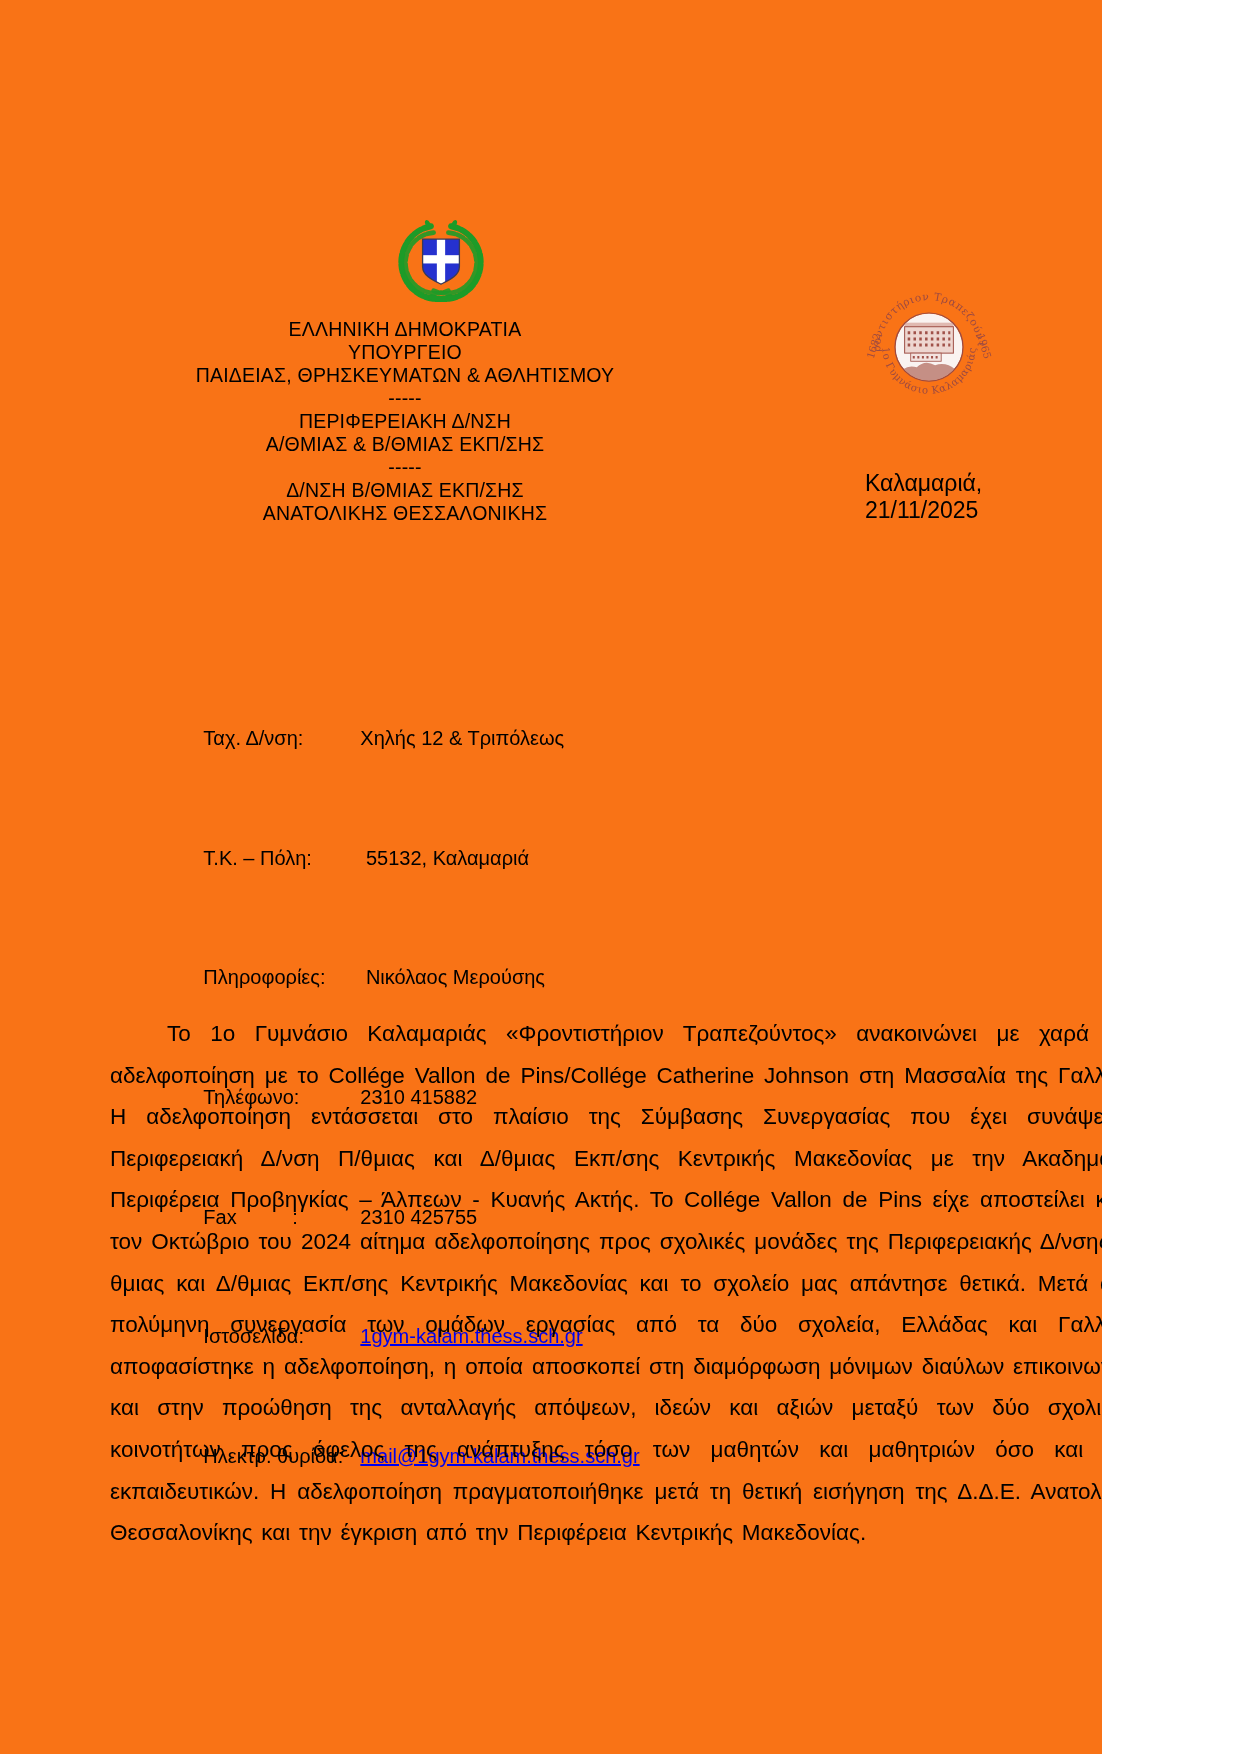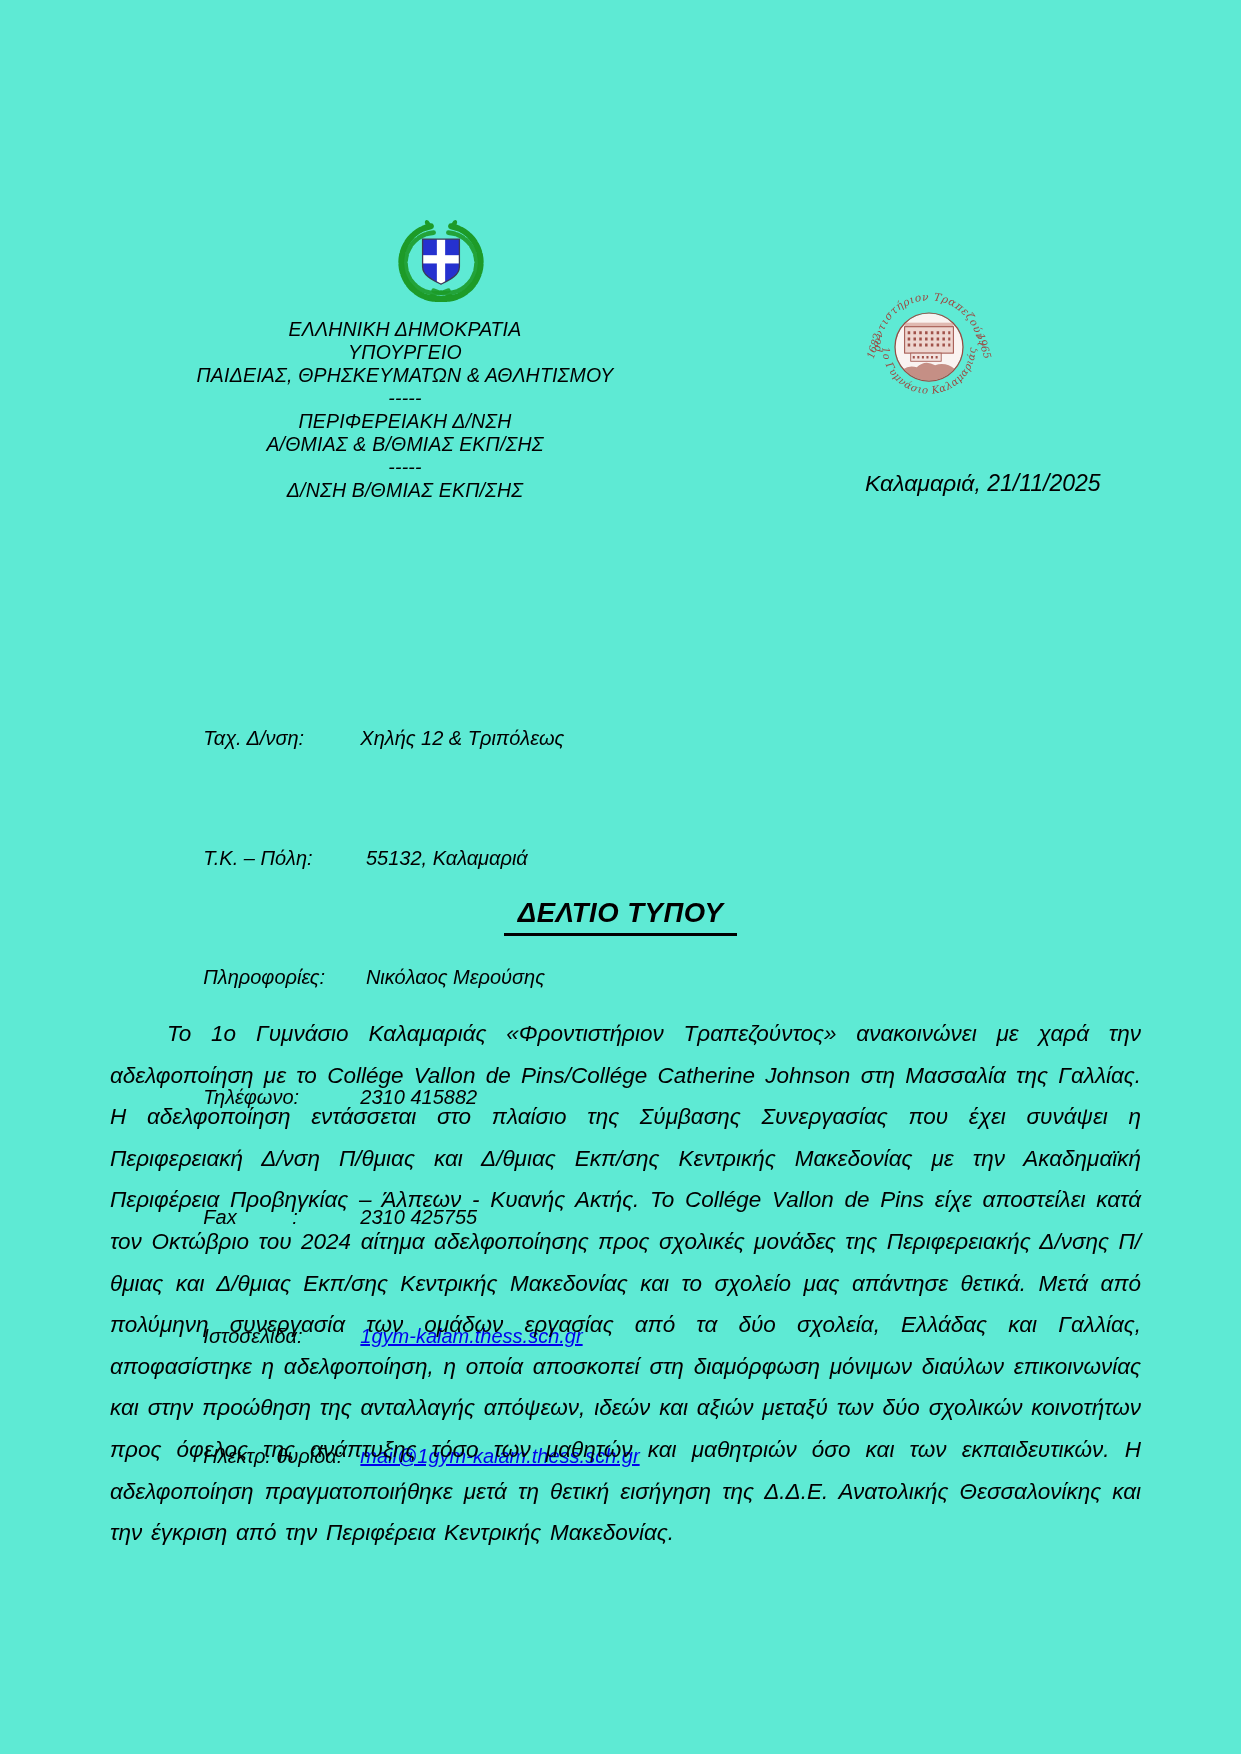--- a/index.html
+++ b/index.html
@@ -1,20 +1,19 @@
 <!DOCTYPE html>
 <html><head>
 <meta charset="utf-8">
 <style>
   html,body { margin:0; padding:0; background:#ffffff; }
   .page {
-    position:relative; width:1241px; height:1754px; background:#5eead4;
+    position:relative; width:1102px; height:1754px; background:#f97316;
     font-family:"Liberation Sans", sans-serif; color:#000;
     overflow:hidden;
-    font-style:italic;
   }
   .abs { position:absolute; }
 
   
   .emblem { left:395px; top:217px; width:92px; height:92px; }
 
   
   .hdr { left:60px; top:318px; width:690px; text-align:center;
          font-size:19.5px; line-height:23px; letter-spacing:0.2px; }
 
@@ -78,20 +77,21 @@
 
   <div class="abs hdr">
     <div>ΕΛΛΗΝΙΚΗ ΔΗΜΟΚΡΑΤΙΑ</div>
     <div>ΥΠΟΥΡΓΕΙΟ</div>
     <div>ΠΑΙΔΕΙΑΣ, ΘΡΗΣΚΕΥΜΑΤΩΝ &amp; ΑΘΛΗΤΙΣΜΟΥ</div>
     <div>-----</div>
     <div>ΠΕΡΙΦΕΡΕΙΑΚΗ Δ/ΝΣΗ</div>
     <div>Α/ΘΜΙΑΣ &amp; Β/ΘΜΙΑΣ ΕΚΠ/ΣΗΣ</div>
     <div>-----</div>
     <div>Δ/ΝΣΗ Β/ΘΜΙΑΣ ΕΚΠ/ΣΗΣ</div>
+    <div>ΑΝΑΤΟΛΙΚΗΣ ΘΕΣΣΑΛΟΝΙΚΗΣ</div>
   </div>
 
 
   <div class="abs contact">
     <div class="crow">
       <span class="clabel">Ταχ. Δ/νση:</span><span class="cvalue">Χηλής 12 &amp; Τριπόλεως</span>
     </div>
     <div class="crow">
       <span class="clabel">Τ.Κ. – Πόλη:</span><span class="cvalue"> 55132, Καλαμαριά</span>
     </div>
@@ -141,19 +141,16 @@
       <text font-size="10" letter-spacing="0.6">
         <textPath href="#sealBot" startOffset="50%" text-anchor="middle">1ο Γυμνάσιο Καλαμαριάς</textPath>
       </text>
       <text x="13" y="66" font-size="10" text-anchor="middle" transform="rotate(-73 13 66)">1682</text>
       <text x="115" y="66" font-size="10" text-anchor="middle" transform="rotate(73 115 66)">1965</text>
     </svg>
   </div>
 
   <div class="abs date">Καλαμαριά, 21/11/2025</div>
 
-  <div class="abs title-wrap">
-    <span class="title">ΔΕΛΤΙΟ ΤΥΠΟΥ</span>
-  </div>
 
   <div class="abs body">Το 1ο Γυμνάσιο Καλαμαριάς «Φροντιστήριον Τραπεζούντος» ανακοινώνει με χαρά την αδελφοποίηση με το Collége Vallon de Pins/Collége Catherine Johnson στη Μασσαλία της Γαλλίας. Η αδελφοποίηση εντάσσεται στο πλαίσιο της Σύμβασης Συνεργασίας που έχει συνάψει η Περιφερειακή Δ/νση Π/θμιας και Δ/θμιας Εκπ/σης Κεντρικής Μακεδονίας με την Ακαδημαϊκή Περιφέρεια Προβηγκίας – Άλπεων - Κυανής Ακτής. Το Collége Vallon de Pins είχε αποστείλει κατά τον Οκτώβριο του 2024 αίτημα αδελφοποίησης προς σχολικές μονάδες της Περιφερειακής Δ/νσης Π/θμιας και Δ/θμιας Εκπ/σης Κεντρικής Μακεδονίας και το σχολείο μας απάντησε θετικά. Μετά από πολύμηνη συνεργασία των ομάδων εργασίας από τα δύο σχολεία, Ελλάδας και Γαλλίας, αποφασίστηκε η αδελφοποίηση, η οποία αποσκοπεί στη διαμόρφωση μόνιμων διαύλων επικοινωνίας και στην προώθηση της ανταλλαγής απόψεων, ιδεών και αξιών μεταξύ των δύο σχολικών κοινοτήτων προς όφελος της ανάπτυξης τόσο των μαθητών και μαθητριών όσο και των εκπαιδευτικών. Η αδελφοποίηση πραγματοποιήθηκε μετά τη θετική εισήγηση της Δ.Δ.Ε. Ανατολικής Θεσσαλονίκης και την έγκριση από την Περιφέρεια Κεντρικής Μακεδονίας.</div>
 
 </div>
 
 </body></html>

